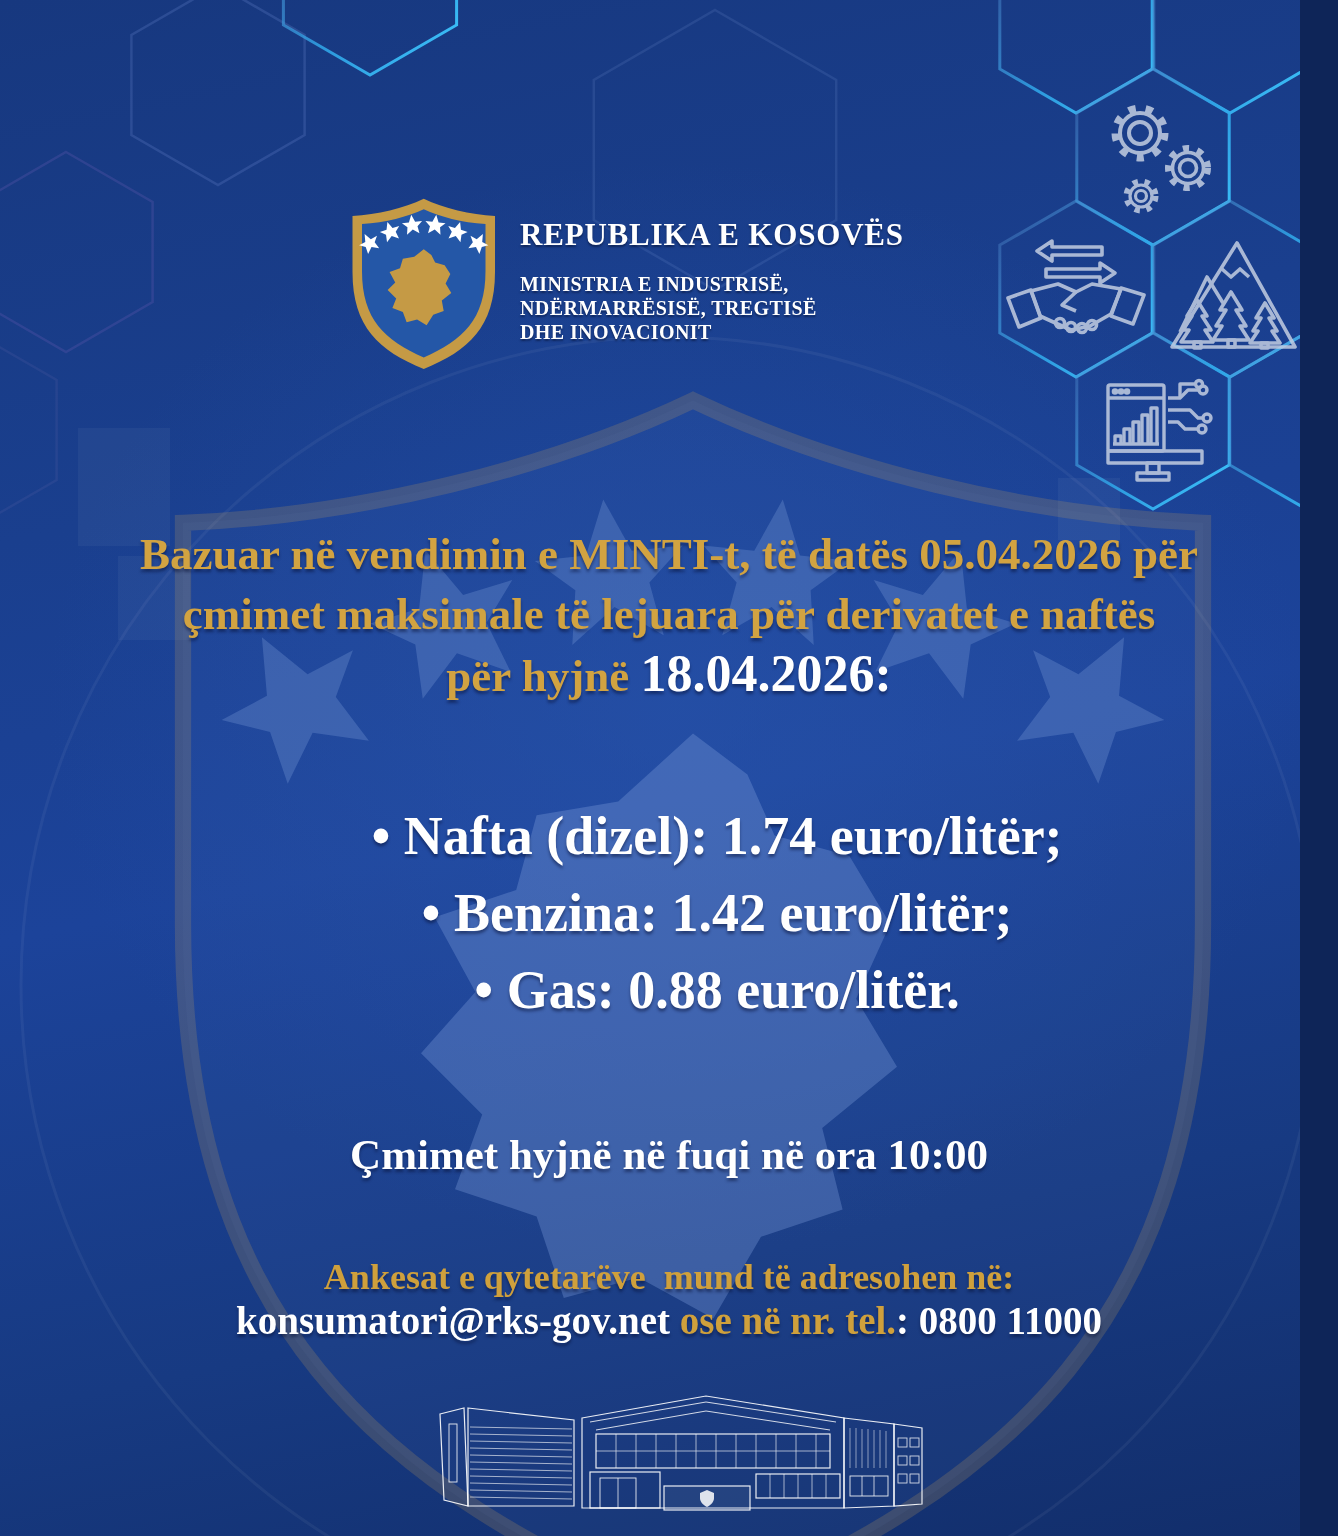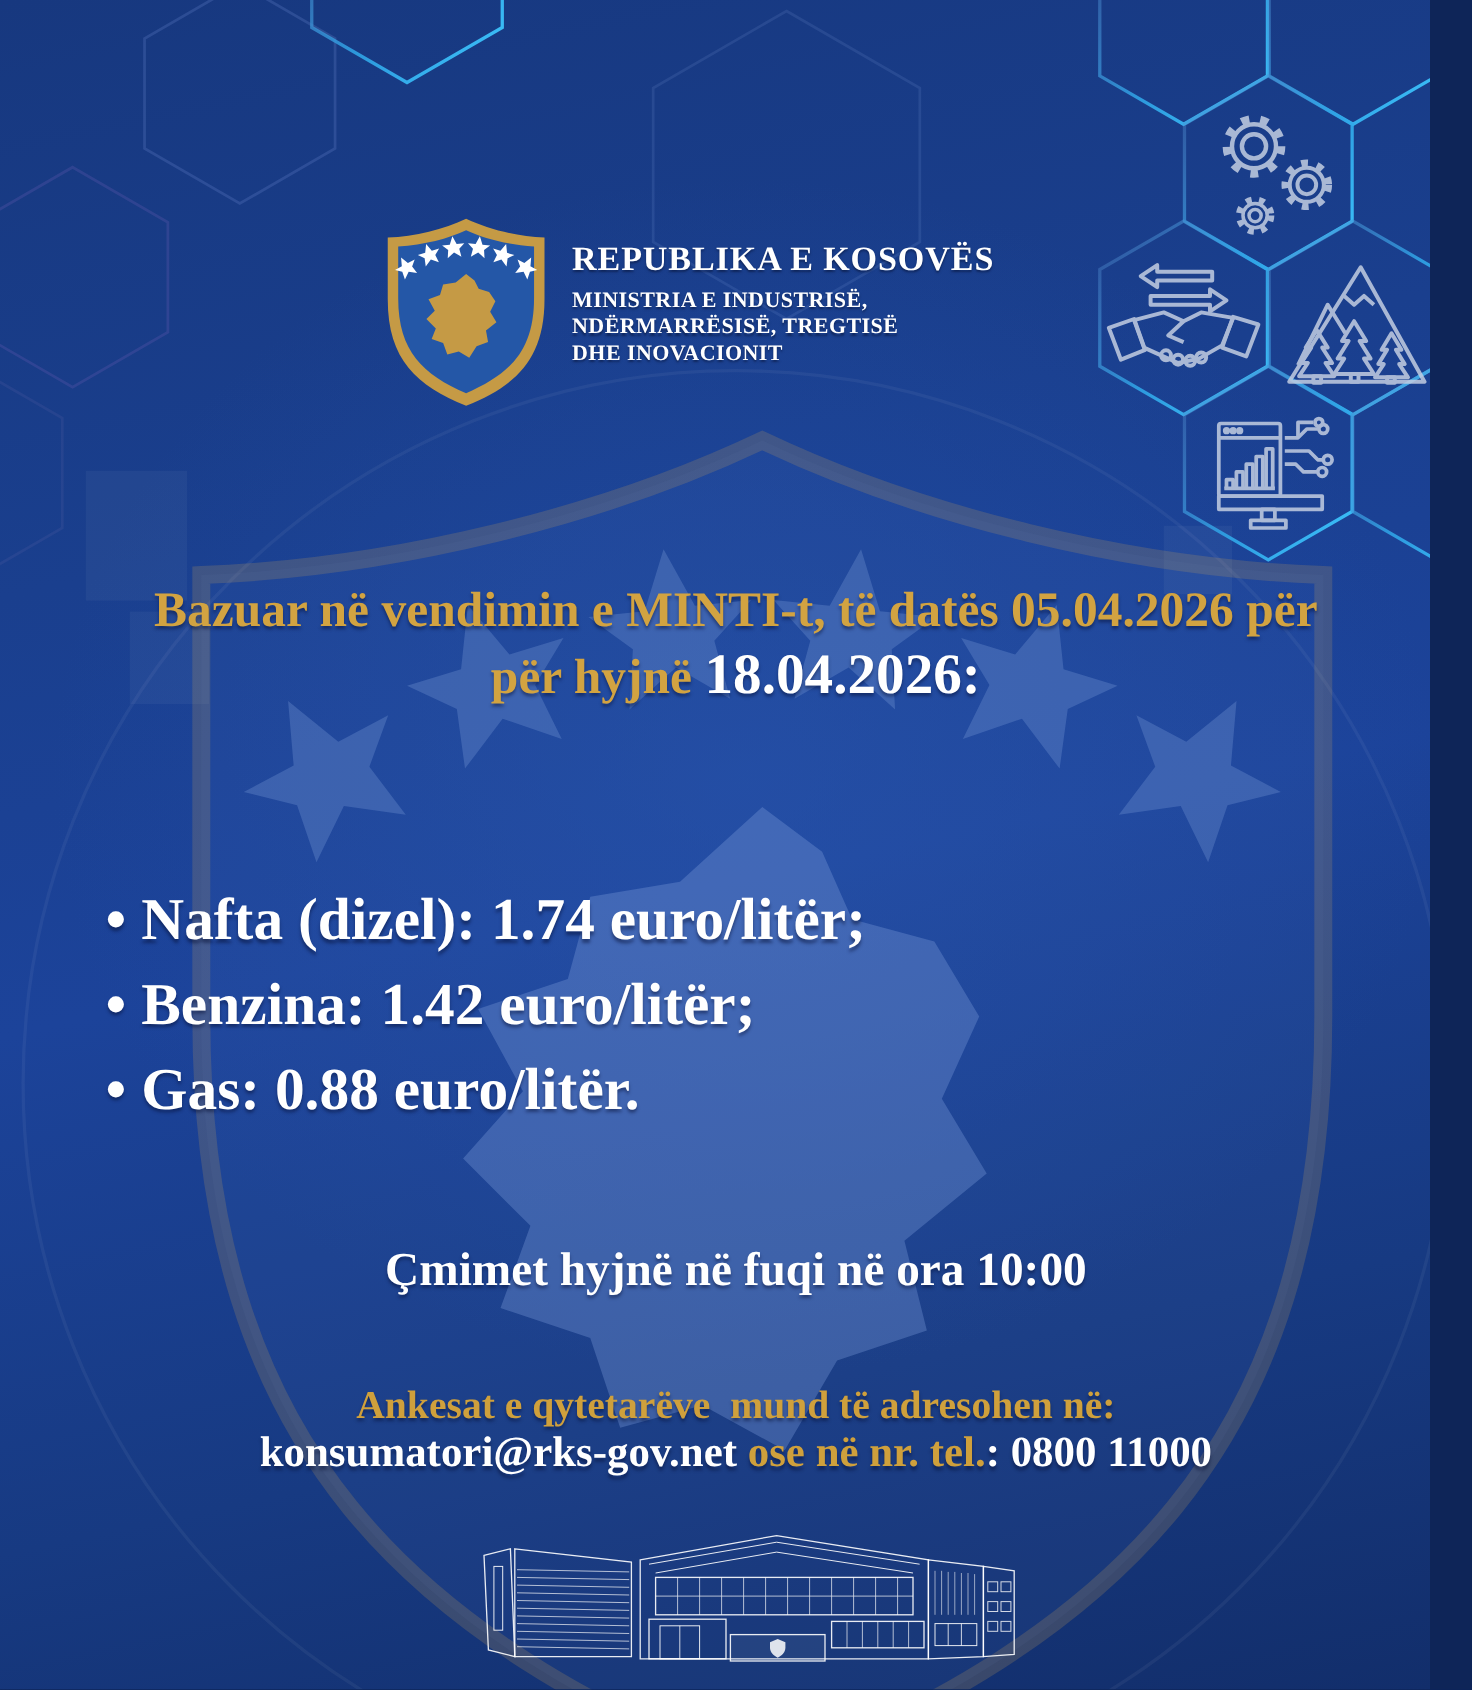--- a/index.html
+++ b/index.html
@@ -11,28 +11,28 @@
     background:
       radial-gradient(ellipse 900px 780px at 52% 46%, rgba(35,80,170,.55) 0%, rgba(35,80,170,0) 70%),
       linear-gradient(168deg,#17387f 0%,#1a3f8e 30%,#1c439a 52%,#173a82 78%,#122e6b 100%);
   }
   .bg{position:absolute;left:0;top:0;}
   
   .header{position:absolute;left:0;top:0;width:1338px;height:400px;}
   .head-text{position:absolute;left:520px;top:218px;color:#fff;}
   .republic{font-size:31px;font-weight:700;letter-spacing:.8px;line-height:34px;
     text-shadow:0 2px 2px rgba(4,12,40,.5);}
-  .ministry{margin-top:9px;font-size:20px;font-weight:700;line-height:24px;letter-spacing:.4px;
+  .ministry{margin-top:20px;font-size:20px;font-weight:700;line-height:24px;letter-spacing:.4px;
     text-shadow:0 2px 2px rgba(4,12,40,.5);}
   
   .txt{position:absolute;left:0;width:1338px;text-align:center;
     text-shadow:0 3px 3px rgba(4,12,45,.45);}
   .intro{top:524px;font-size:45px;font-weight:700;line-height:60px;color:#D2A341;}
   .intro .date{color:#ffffff;font-size:52px;}
-  .prices{top:798px;text-align:left;padding-left:96px;box-sizing:border-box;
+  .prices{top:798px;text-align:center;padding-left:96px;box-sizing:border-box;
     font-size:54px;font-weight:700;line-height:77px;color:#ffffff;}
   .effective{top:1133px;font-size:43px;font-weight:700;line-height:44px;color:#ffffff;}
   .contact-h{top:1256px;font-size:36px;font-weight:700;line-height:42px;color:#CFA03C;white-space:pre-wrap;}
   .contact-l{top:1298px;font-size:39px;font-weight:700;line-height:46px;color:#ffffff;}
   .contact-l .gold{color:#CFA03C;margin-top:28px;}
   .building{position:absolute;left:424px;top:1380px;}
 </style>
 </head>
 <body>
 
@@ -170,20 +170,21 @@
       <div class="ministry">
         <div>MINISTRIA E INDUSTRISË,</div>
         <div>NDËRMARRËSISË, TREGTISË</div>
         <div>DHE INOVACIONIT</div>
       </div>
     </div>
   </div>
 
   <div class="txt intro">
     <div>Bazuar në vendimin e MINTI-t, të datës 05.04.2026 për</div>
+    <div>çmimet maksimale të lejuara për derivatet e naftës</div>
     <div><span>për hyjnë </span><span class="date">18.04.2026:</span></div>
   </div>
 
   <div class="txt prices">
     <div><span>•</span><span> Nafta (dizel): 1.74 euro/litër;</span></div>
     <div><span>•</span><span> Benzina: 1.42 euro/litër;</span></div>
     <div><span>•</span><span> Gas: 0.88 euro/litër.</span></div>
   </div>
 
   <div class="txt effective">Çmimet hyjnë në fuqi në ora 10:00</div>

